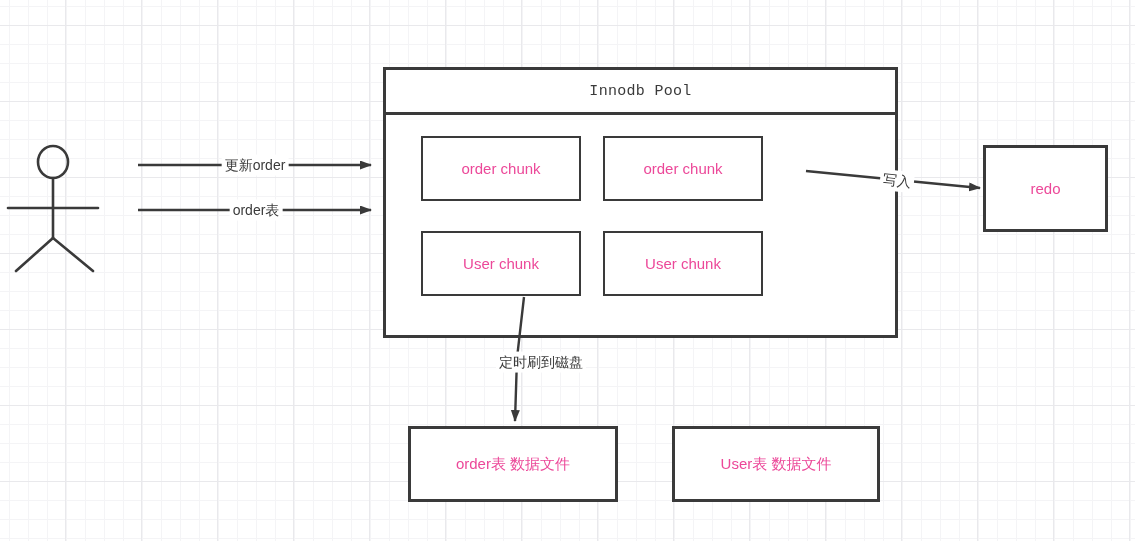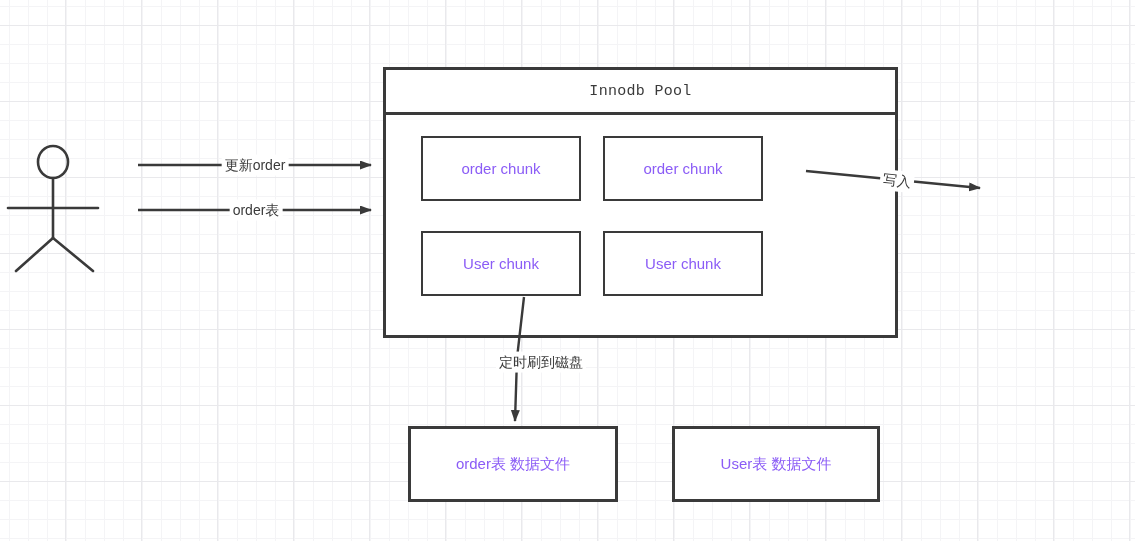--- a/index.html
+++ b/index.html
@@ -47,21 +47,21 @@
     letter-spacing: 0.3px;
   }
 
   
   .node {
     position: absolute;
     background: #ffffff;
     border: 2px solid #3a3a3a;
     display: flex; align-items: center; justify-content: center;
     font-size: 15px;
-    color: #8b5cf6;
+    color: #ec4899;
     text-align: center;
     white-space: nowrap;
   }
   .chunk-1 { left: 421px; top: 136px; width: 160px; height: 65px; }
   .chunk-2 { left: 603px; top: 136px; width: 160px; height: 65px; }
   .chunk-3 { left: 421px; top: 231px; width: 160px; height: 65px; }
   .chunk-4 { left: 603px; top: 231px; width: 160px; height: 65px; }
 
   .redo  { left: 983px; top: 145px; width: 125px; height: 87px; border-width: 3px; }
   .file-1 { left: 408px; top: 426px; width: 210px; height: 76px; border-width: 3px; }
@@ -121,20 +121,21 @@
       <line x1="806" y1="171" x2="980" y2="188" marker-end="url(#arrow)"></line>
       <path d="M524,297 L517,358 L515,421" marker-end="url(#arrow)"></path>
     </g>
   </svg>
 
   <div class="node chunk-1">order chunk</div>
   <div class="node chunk-2">order chunk</div>
   <div class="node chunk-3">User chunk</div>
   <div class="node chunk-4">User chunk</div>
 
+  <div class="node redo">redo</div>
 
   <div class="node file-2">User表 数据文件</div>
   <div class="node file-1">order表 数据文件</div>
 
   <div class="edge-label update-order">更新order</div>
   <div class="edge-label update-user">order表</div>
   <div class="edge-label write-in">写入</div>
   <div class="edge-label flush">定时刷到磁盘</div>
 
 </div>

